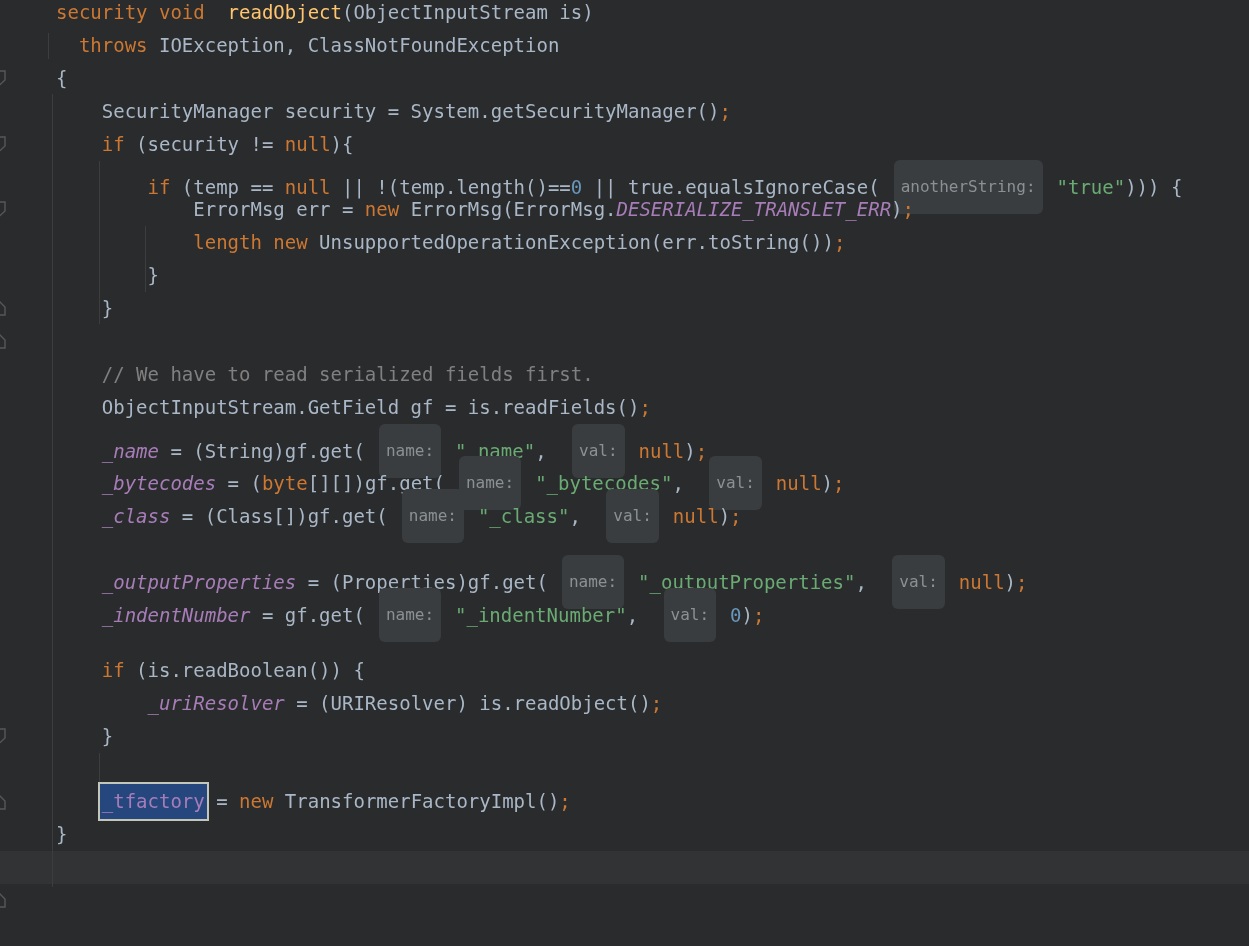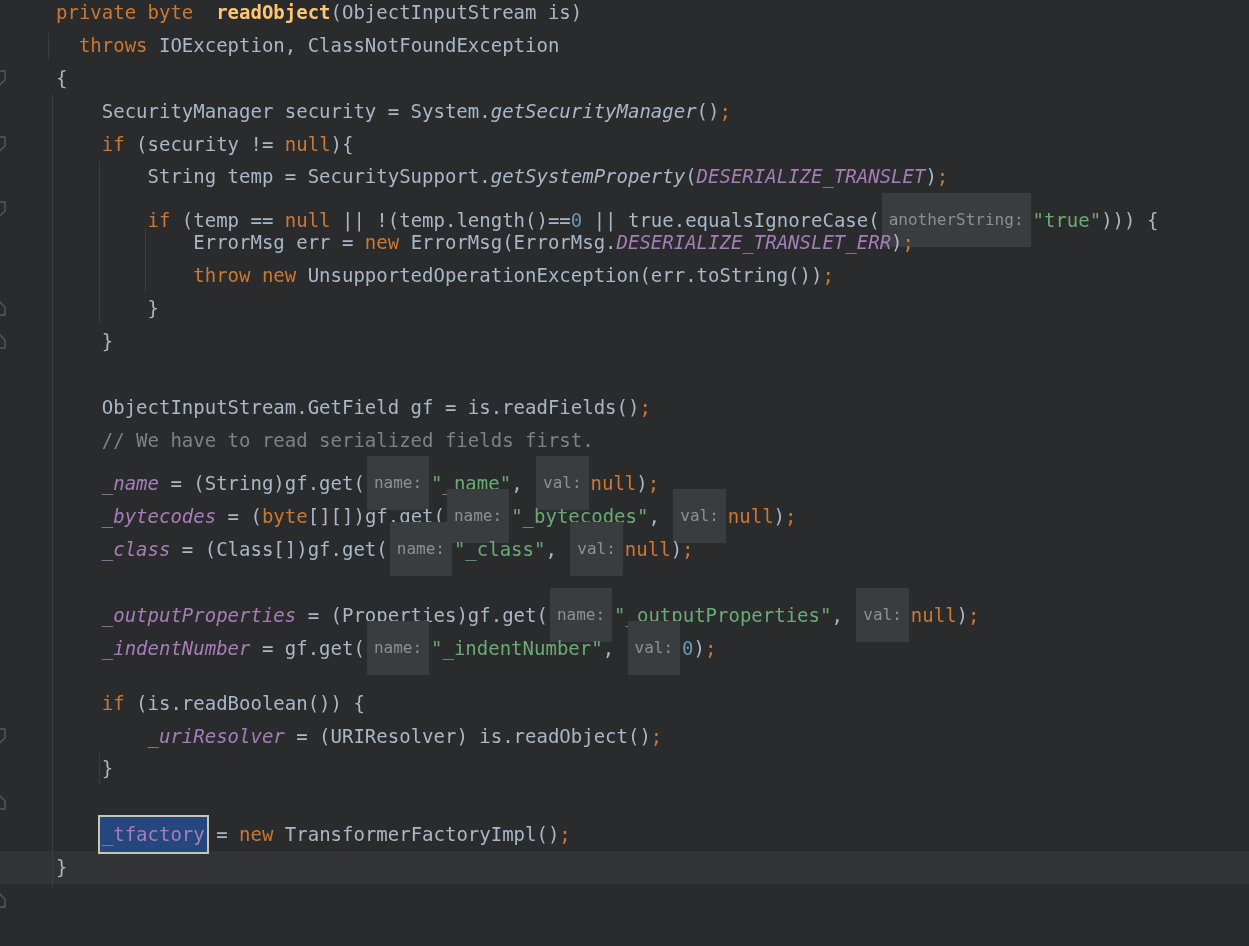--- a/index.html
+++ b/index.html
@@ -15,32 +15,32 @@
   }
   .indent-guide{position:absolute;width:1px;background:var(--guide,#3b3d3e);z-index:2;}
   .gutter-icon{position:absolute;left:-8px;width:17px;height:18px;z-index:2;opacity:.85;}
   .gutter-icon svg{display:block;}
   #code{
     position:absolute;top:-4px;left:0;right:0;z-index:3;
     font-size:19px;line-height:32.9px;color:var(--def,#a9b7c6);
   }
   .line{white-space:pre;height:32.9px;padding-left:56px;}
   .kw{color:var(--kw,#cc7832);}
-  .decl{color:var(--decl,#ffc66d);font-weight:bold;}
+  .decl{color:var(--decl,#ffc66d);}
   .str{color:var(--str,#6aab73);}
   .num{color:var(--num,#6897bb);}
   .field{color:var(--field,#a77db8);font-style:italic;}
   .const{color:var(--field,#a77db8);font-style:italic;}
-  .sm{font-style:italic;}
+  .sm{}
   .com{color:var(--com,#808080);}
   .semi{color:var(--kw,#cc7832);}
   .hint{
     display:inline-block;background:var(--hintBg,#3a3d3f);color:var(--hintFg,#8b9094);
-    font-size:16px;line-height:22px;padding:16px 7px;border-radius:1px;
-    vertical-align:2px;margin:0 2px;
+    font-size:16px;line-height:22px;padding:16px 7px;border-radius:6px;
+    vertical-align:2px;margin:0 14px;
   }
   .sel{
     background:var(--selBg,#26477e);border:2px solid var(--selBorder,#c4c6ba);
     padding:1px 2px;margin:-3px -4px 0 -4px;display:inline-block;
     color:var(--field,#a77db8);
   }
 </style>
 </head>
 <body>
 
@@ -89,34 +89,33 @@
           <path d="M1,8 l6,-6 l6,6 v8 h-12 z" fill="none" stroke="#5d6062" stroke-width="1.4"></path>
         </svg>
       </div>
       <div class="gutter-icon" style="top: 891.3px;">
         <svg width="17" height="18" viewBox="0 0 17 18">
           <path d="M1,8 l6,-6 l6,6 v8 h-12 z" fill="none" stroke="#5d6062" stroke-width="1.4"></path>
         </svg>
       </div>
     </div>
   <div id="code">
-      <div class="line"><span class="kw">private byte  </span><span class="decl">readObject</span><span class="def">(ObjectInputStream is)</span></div>
+      <div class="line"><span class="kw">security void  </span><span class="decl">readObject</span><span class="def">(ObjectInputStream is)</span></div>
       <div class="line"><span class="def">  </span><span class="kw">throws</span><span class="def"> IOException, ClassNotFoundException</span></div>
       <div class="line"><span class="def">{</span></div>
       <div class="line"><span class="def">    SecurityManager security = System.</span><span class="sm">getSecurityManager</span><span class="def">()</span><span class="semi">;</span></div>
       <div class="line"><span class="def">    </span><span class="kw">if</span><span class="def"> (security != </span><span class="kw">null</span><span class="def">){</span></div>
-      <div class="line"><span class="def">        String temp = SecuritySupport.</span><span class="sm">getSystemProperty</span><span class="def">(</span><span class="const">DESERIALIZE_TRANSLET</span><span class="def">)</span><span class="semi">;</span></div>
       <div class="line"><span class="def">        </span><span class="kw">if</span><span class="def"> (temp == </span><span class="kw">null</span><span class="def"> || !(temp.length()==</span><span class="num">0</span><span class="def"> || true.equalsIgnoreCase(</span><span class="hint">anotherString:</span><span class="str">"true"</span><span class="def">))) {</span></div>
       <div class="line"><span class="def">            ErrorMsg err = </span><span class="kw">new</span><span class="def"> ErrorMsg(ErrorMsg.</span><span class="const">DESERIALIZE_TRANSLET_ERR</span><span class="def">)</span><span class="semi">;</span></div>
-      <div class="line"><span class="def">            </span><span class="kw">throw new</span><span class="def"> UnsupportedOperationException(err.toString())</span><span class="semi">;</span></div>
+      <div class="line"><span class="def">            </span><span class="kw">length new</span><span class="def"> UnsupportedOperationException(err.toString())</span><span class="semi">;</span></div>
       <div class="line"><span class="def">        }</span></div>
       <div class="line"><span class="def">    }</span></div>
       <div class="line">&nbsp;</div>
+      <div class="line"><span class="def">    </span><span class="com">// We have to read serialized fields first.</span></div>
       <div class="line"><span class="def">    ObjectInputStream.GetField gf = is.readFields()</span><span class="semi">;</span></div>
-      <div class="line"><span class="def">    </span><span class="com">// We have to read serialized fields first.</span></div>
       <div class="line"><span class="def">    </span><span class="field">_name</span><span class="def"> = (String)gf.get(</span><span class="hint">name:</span><span class="str">"_name"</span><span class="def">, </span><span class="hint">val:</span><span class="kw">null</span><span class="def">)</span><span class="semi">;</span></div>
       <div class="line"><span class="def">    </span><span class="field">_bytecodes</span><span class="def"> = (</span><span class="kw">byte</span><span class="def">[][])gf.get(</span><span class="hint">name:</span><span class="str">"_bytecodes"</span><span class="def">, </span><span class="hint">val:</span><span class="kw">null</span><span class="def">)</span><span class="semi">;</span></div>
       <div class="line"><span class="def">    </span><span class="field">_class</span><span class="def"> = (Class[])gf.get(</span><span class="hint">name:</span><span class="str">"_class"</span><span class="def">, </span><span class="hint">val:</span><span class="kw">null</span><span class="def">)</span><span class="semi">;</span></div>
       <div class="line">&nbsp;</div>
       <div class="line"><span class="def">    </span><span class="field">_outputProperties</span><span class="def"> = (Properties)gf.get(</span><span class="hint">name:</span><span class="str">"_outputProperties"</span><span class="def">, </span><span class="hint">val:</span><span class="kw">null</span><span class="def">)</span><span class="semi">;</span></div>
       <div class="line"><span class="def">    </span><span class="field">_indentNumber</span><span class="def"> = gf.get(</span><span class="hint">name:</span><span class="str">"_indentNumber"</span><span class="def">, </span><span class="hint">val:</span><span class="num">0</span><span class="def">)</span><span class="semi">;</span></div>
       <div class="line">&nbsp;</div>
       <div class="line"><span class="def">    </span><span class="kw">if</span><span class="def"> (is.readBoolean()) {</span></div>
       <div class="line"><span class="def">        </span><span class="field">_uriResolver</span><span class="def"> = (URIResolver) is.readObject()</span><span class="semi">;</span></div>
       <div class="line"><span class="def">    }</span></div>

